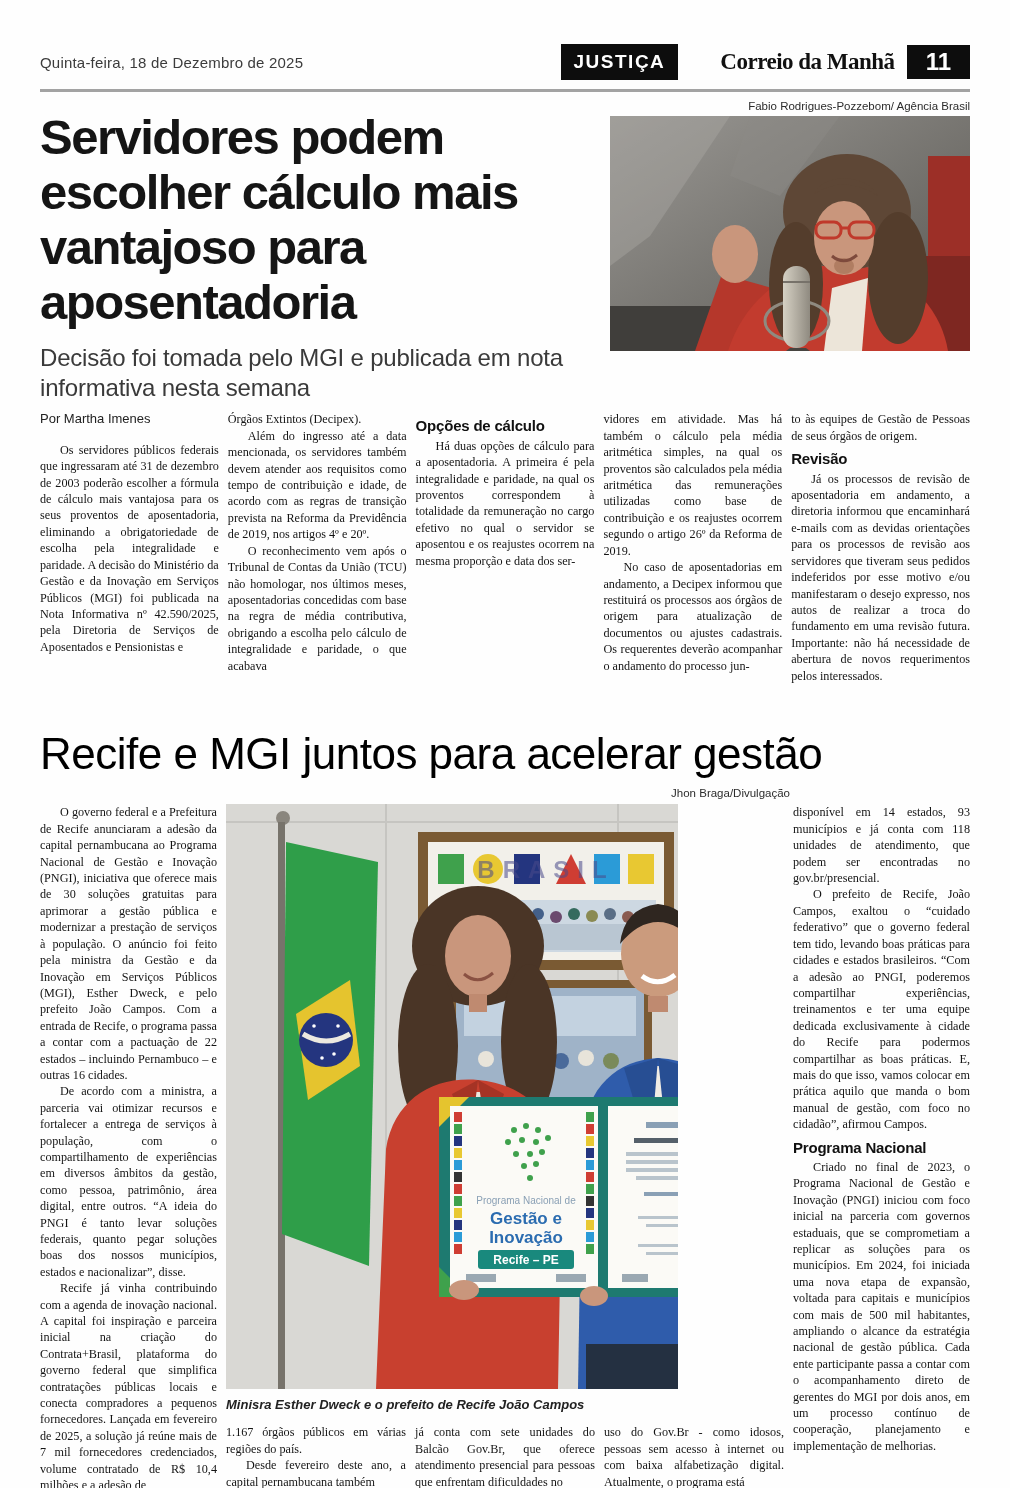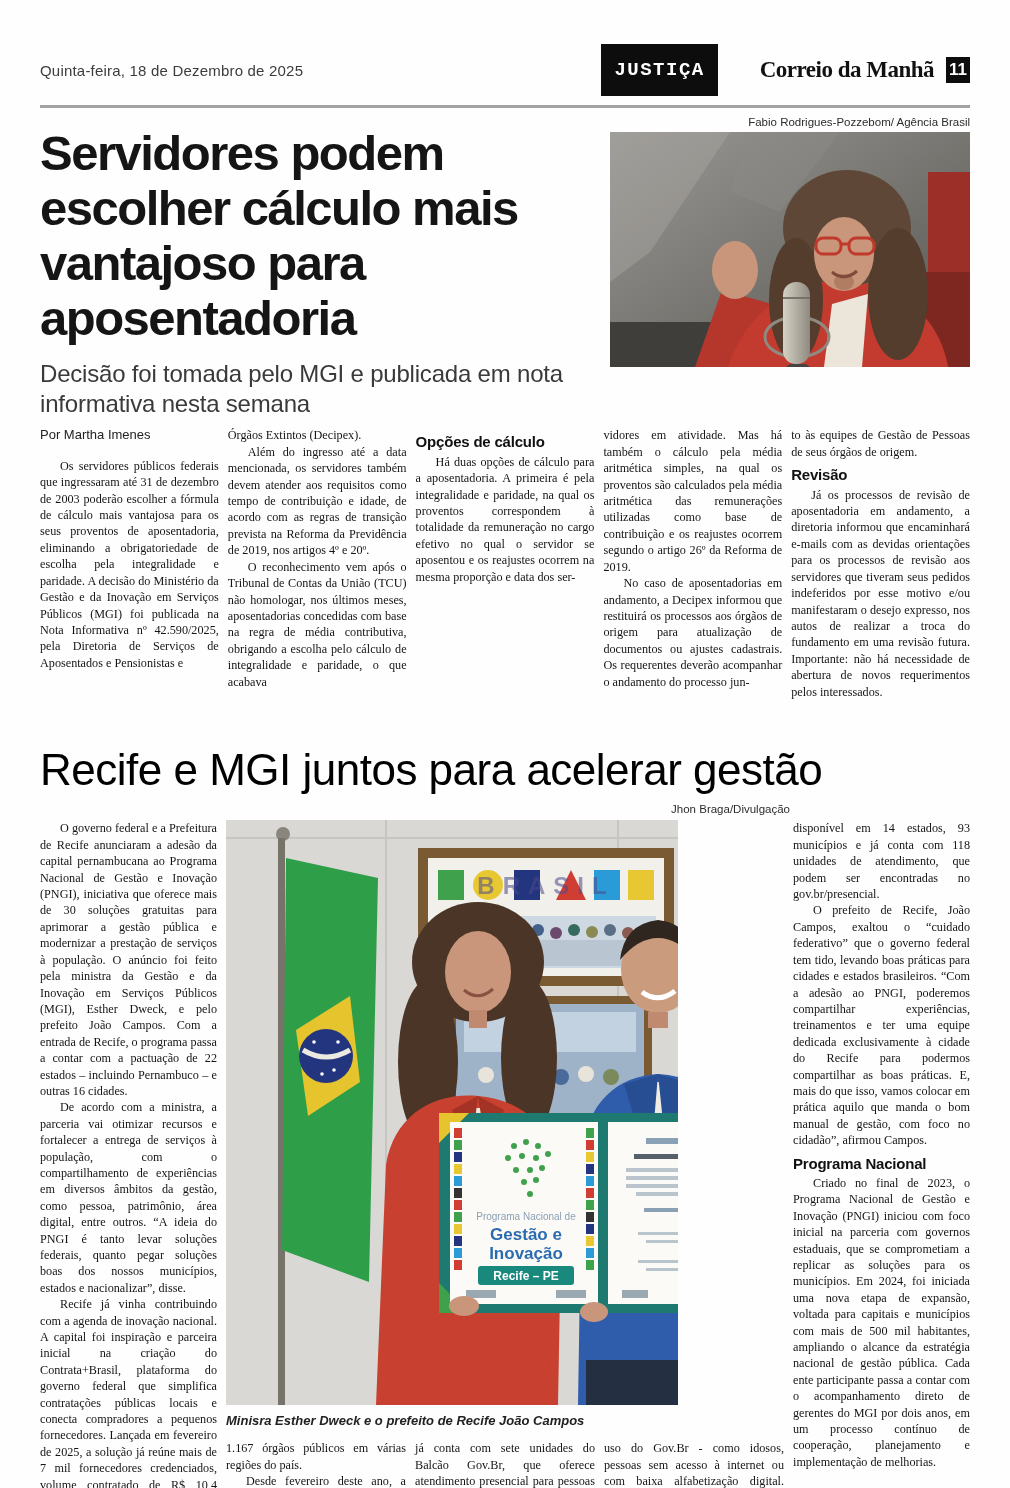--- a/index.html
+++ b/index.html
@@ -14,31 +14,31 @@
   
   .header {
     display:flex; align-items:center; margin-top:44px;
     border-bottom:3px solid #a3a3a3; padding-bottom:9px;
   }
   .date {
     flex:1; font-family:"Liberation Sans", sans-serif;
     font-size:15px; color:#3c3c3c; letter-spacing:.2px;
   }
   .section-badge {
-    background:#0d0d0d; color:#fff; font-family:Liberation Mono, monospace;
-    font-weight:700; font-size:19px; letter-spacing:1.5px; padding:15px 13px;
+    background:#0d0d0d; color:#fff; font-family:Liberation Sans, sans-serif;
+    font-weight:700; font-size:19px; letter-spacing:1.5px; padding:7px 13px;
   }
   .masthead {
     margin-left:42px; font-family:"Liberation Serif", serif;
     font-weight:700; font-size:23px; letter-spacing:-.5px; color:#111;
   }
   .pagenum-badge {
     margin-left:12px; background:#0d0d0d; color:#fff;
     font-family:"Liberation Sans", sans-serif; font-weight:700;
-    font-size:17px; padding:3px 3px;
+    font-size:24px; padding:3px 19px;
   }
 
   
   .a1-top { display:flex; margin-top:4px; }
   .a1-headline-wrap { width:557px; padding-top:14px; }
   .a1-headline {
     font-family:"Liberation Sans", sans-serif; font-weight:700;
     font-size:49px; line-height:1.12; letter-spacing:-1.5px; color:#151515;
   }
   .a1-subheadline {

